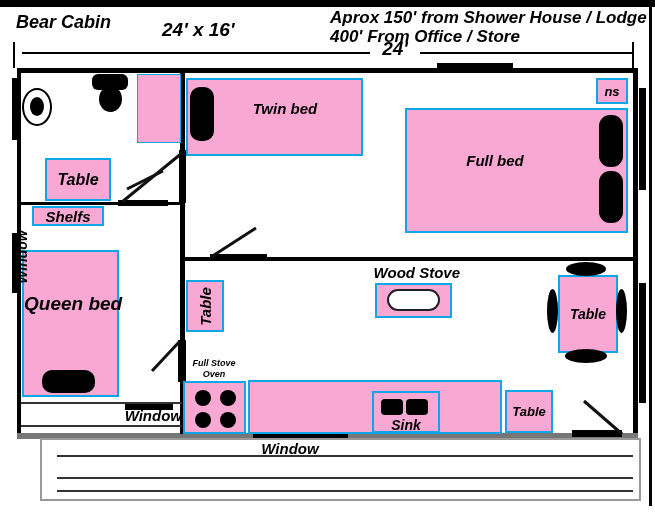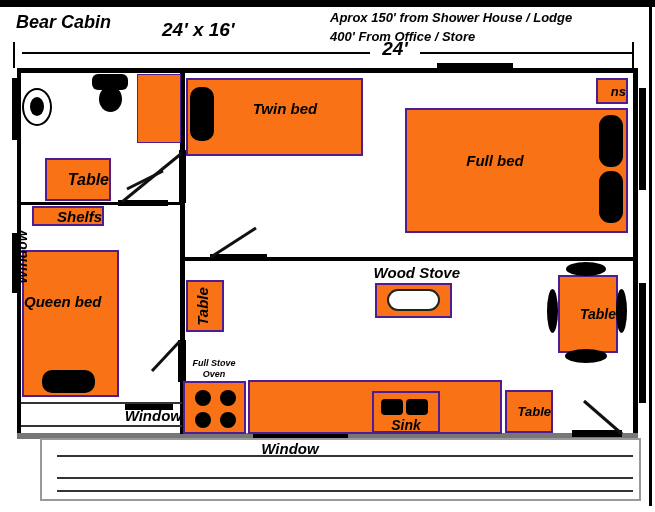--- a/index.html
+++ b/index.html
@@ -5,27 +5,27 @@
   html,body{margin:0;padding:0;background:#fff;}
   *{box-sizing:border-box;}
   #canvas{
     position:relative;width:655px;height:512px;background:#fff;overflow:hidden;
     font-family:"Liberation Sans",sans-serif;color:#000;
   }
   .abs{position:absolute;}
   .blk{background:#000;}
   .txt{font-style:italic;font-weight:bold;color:#000;white-space:nowrap;}
   .ctr{display:flex;align-items:center;justify-content:center;}
-  .box{border:2px solid #4c1d95;background:#f97316;justify-content:flex-end;}
+  .box{border:2px solid #0ea5e9;background:#f9a8d4;}
   
   .frame-top{left:0;top:0;width:655px;height:7px;}
   .frame-right{left:649px;top:0;width:3px;height:506px;}
   .title-name{left:16px;top:12px;font-size:18px;}
   .title-size{left:162px;top:19px;font-size:19px;}
-  .note{left:330px;top:8px;width:315px;font-size:13px;line-height:19px;}
+  .note{left:330px;top:8px;width:315px;font-size:17px;line-height:19px;}
   
   .dim-tick-left{left:13px;top:42px;width:2px;height:26px;}
   .dim-tick-right{left:632px;top:42px;width:2px;height:26px;}
   .dim-line-left{left:22px;top:52px;width:348px;height:2px;}
   .dim-line-right{left:420px;top:52px;width:212px;height:2px;}
   .dim-label{left:370px;top:38px;width:50px;font-size:19px;text-align:center;}
   
   .wall-top{left:17px;top:68px;width:621px;height:5px;}
   .wall-left{left:17px;top:68px;width:4px;height:370px;}
   .wall-right{left:633px;top:68px;width:5px;height:370px;}
@@ -49,21 +49,21 @@
   
   .shower-box{left:137px;top:74px;width:44px;height:69px;border-width:1.5px;}
   .toilet-tank{left:92px;top:74px;width:36px;height:16px;border-radius:6px;}
   .toilet-bowl{left:99px;top:86px;width:23px;height:26px;border-radius:50%;}
   .bsink-outer{left:22px;top:88px;width:30px;height:38px;border:2px solid #000;border-radius:50%;background:#fff;}
   .bsink-inner{left:30px;top:97px;width:14px;height:19px;border-radius:50%;}
   .bath-table{left:45px;top:158px;width:66px;height:43px;font-size:16px;}
   .shelfs{left:32px;top:206px;width:72px;height:20px;font-size:15px;}
   
   .queen-bed{left:22px;top:250px;width:97px;height:147px;}
-  .queen-label{left:24px;top:293px;width:93px;font-size:15px;}
+  .queen-label{left:24px;top:293px;width:93px;font-size:19px;text-align:center;}
   .queen-pillow{left:42px;top:370px;width:53px;height:23px;border-radius:10px;}
   .strip-line1{left:21px;top:402px;width:161px;height:2px;background:#333;}
   .strip-line2{left:21px;top:425px;width:161px;height:2px;background:#333;}
   .window-bl-label{left:95px;top:407px;width:87px;font-size:15px;text-align:right;}
   .vwin-wrap{left:6px;top:218px;width:32px;height:78px;}
   .vwin-wrap span{transform:rotate(-90deg);font-size:14px;}
   
   .twin-bed{left:186px;top:78px;width:177px;height:78px;}
   .twin-pillow{left:190px;top:87px;width:24px;height:54px;border-radius:10px;}
   .twin-label{left:240px;top:100px;width:90px;font-size:15px;text-align:center;}

